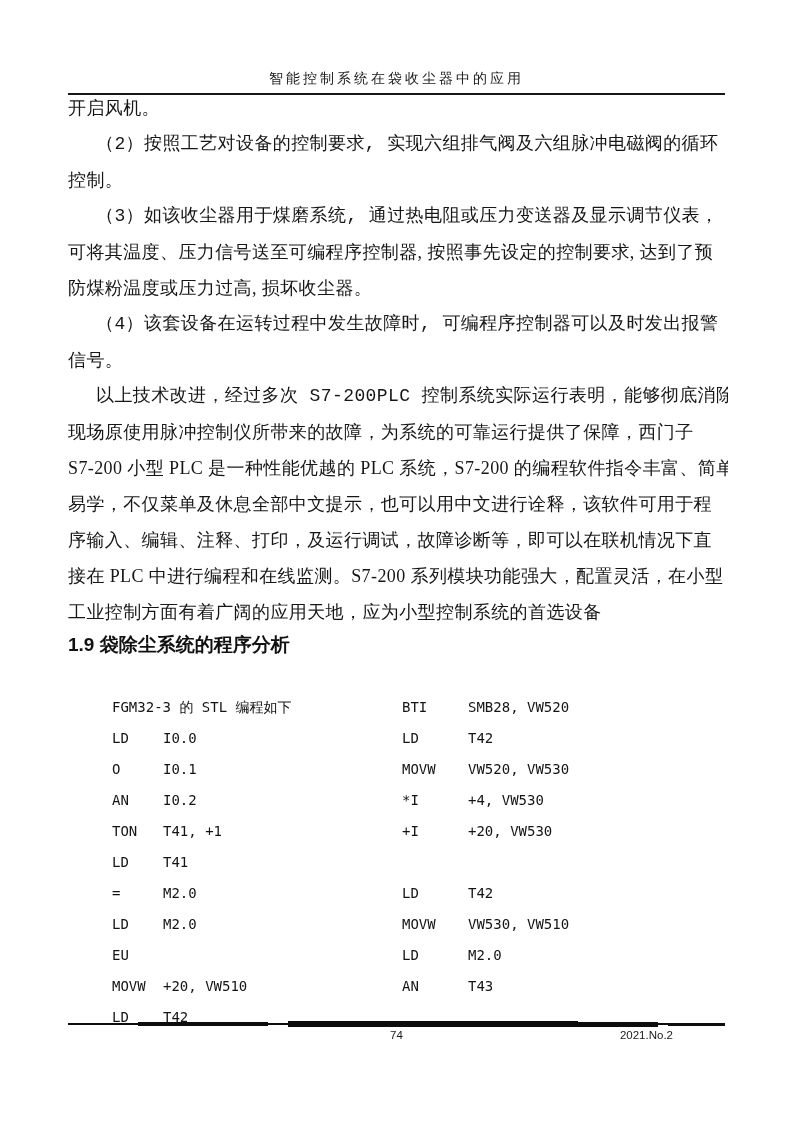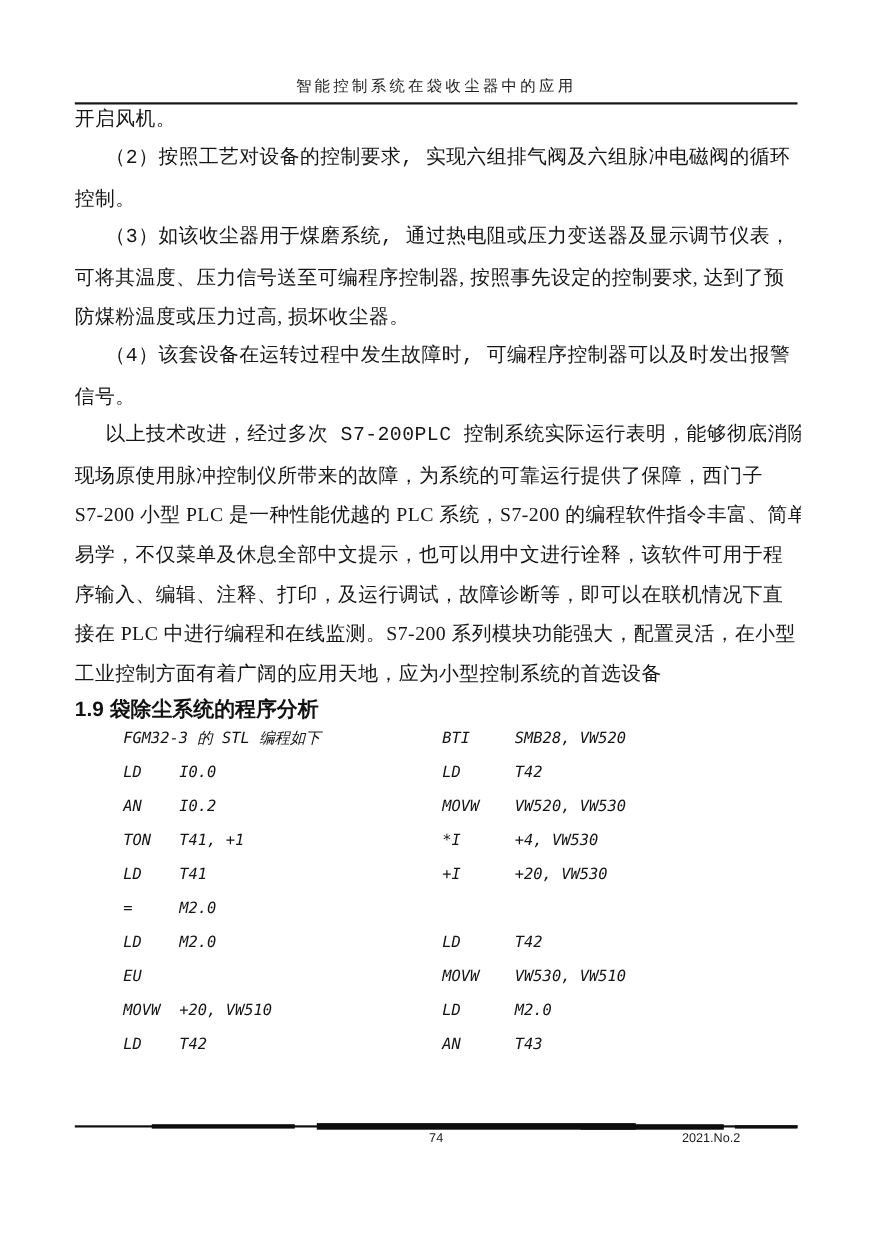--- a/index.html
+++ b/index.html
@@ -44,21 +44,21 @@
   .section-heading {
     position: absolute;
     top: 632px; left: 68px; margin: 0;
     font-family: "Liberation Sans", sans-serif;
     font-size: 19px;
     font-weight: bold;
     color: #111111;
     white-space: nowrap;
   }
   
-  .code-block { position: absolute; top: 656px; left: 0; width: 703px; height: 345px; font-style: italic; }
+  .code-block { position: absolute; top: 692px; left: 0; width: 703px; height: 345px; }
   .code-col { position: absolute; top: 0; }
   .code-left  { left: 112px; width: 290px; }
   .code-right { left: 402px; width: 330px; }
   .code-intro, .code-row {
     height: 31px; line-height: 31px;
     font-family: "DejaVu Sans Mono", monospace;
     font-size: 14px;
     color: #141414;
     white-space: nowrap;
   }
@@ -111,20 +111,21 @@
       <div class="body-line">工业控制方面有着广阔的应用天地，应为小型控制系统的首选设备</div>
     </div>
 
   <h2 class="section-heading">1.9 袋除尘系统的程序分析</h2>
 
   <div class="code-block">
     <div class="code-col code-left">
       <div class="code-intro">FGM32-3 的 STL 编程如下</div>
       <div id="code-left-rows">
           <div class="code-row"><span class="code-op">LD</span><span class="code-arg">I0.0</span></div>
+          <div class="code-row"><span class="code-op">O</span><span class="code-arg">I0.1</span></div>
           <div class="code-row"><span class="code-op">AN</span><span class="code-arg">I0.2</span></div>
           <div class="code-row"><span class="code-op">TON</span><span class="code-arg">T41, +1</span></div>
           <div class="code-row"><span class="code-op">LD</span><span class="code-arg">T41</span></div>
           <div class="code-row"><span class="code-op">=</span><span class="code-arg">M2.0</span></div>
           <div class="code-row"><span class="code-op">LD</span><span class="code-arg">M2.0</span></div>
           <div class="code-row"><span class="code-op">EU</span><span class="code-arg"></span></div>
           <div class="code-row"><span class="code-op">MOVW</span><span class="code-arg">+20, VW510</span></div>
           <div class="code-row"><span class="code-op">LD</span><span class="code-arg">T42</span></div>
         </div>
     </div>

